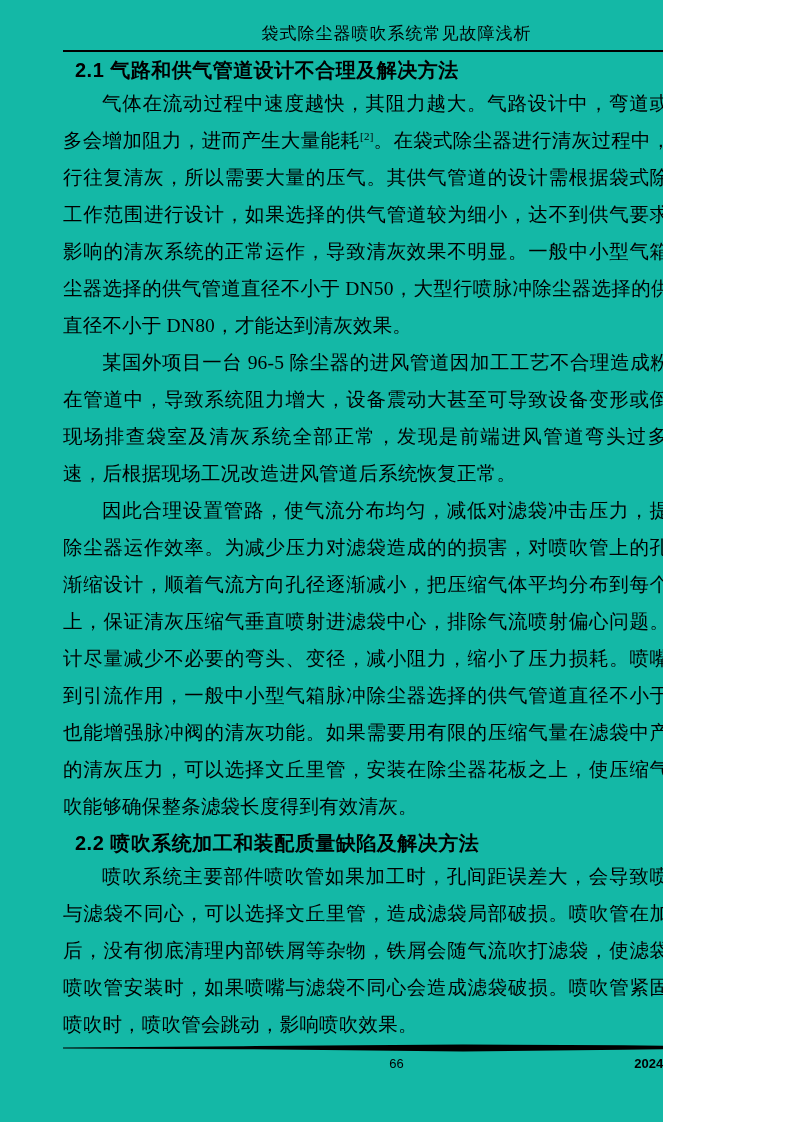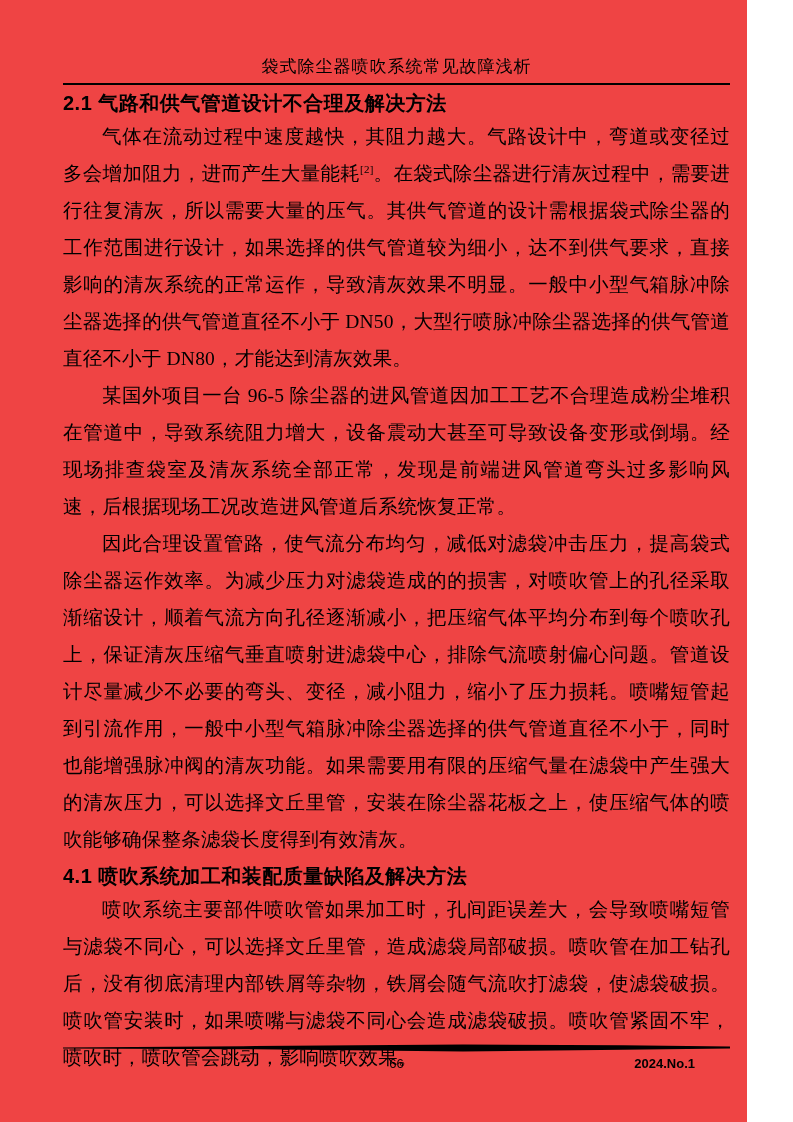--- a/index.html
+++ b/index.html
@@ -1,25 +1,25 @@
 <!DOCTYPE html>
 <html lang="zh"><head>
 <meta charset="utf-8">
 <style>
   html, body { margin: 0; padding: 0; background: #ffffff; }
   .page {
     position: relative;
-    width: 747px;
+    width: 663px;
     height: 1122px;
-    background: #ef4444;
+    background: #14b8a6;
     color: #000000;
     font-family: "Liberation Serif", "DejaVu Serif", serif;
     overflow: hidden;
     box-sizing: border-box;
-    padding-top: 55px;
+    padding-top: 22px;
   }
   .content {
     margin: 0 63px;
     width: 667px;
   }
   .header-title {
     text-align: center;
     font-size: 17px;
     line-height: 24px;
     height: 24px;
@@ -28,21 +28,21 @@
   }
   .header-rule {
     border-bottom: 2px solid #000000;
     margin-top: 4px;
   }
   .section-heading {
     font-family: "Liberation Sans", "DejaVu Sans", sans-serif;
     font-weight: bold;
     font-size: 20px;
     line-height: 30px;
-    margin: 3px 0 0 0;
+    margin: 3px 0 0 12px;
     letter-spacing: 0.5px;
   }
   .section-heading.second { line-height: 30px; }
   .body-para {
     font-size: 19.5px;
     line-height: 37px;
     text-align: justify;
     text-justify: inter-character;
     text-indent: 2em;
     margin: 0;
@@ -88,21 +88,21 @@
     <div class="header-rule"></div>
 
     <h2 class="section-heading">2.1 气路和供气管道设计不合理及解决方法</h2>
 
     <p class="body-para"><span>气体在流动过程中速度越快，其阻力越大。气路设计中，弯道或变径过多会增加阻力，进而产生大量能耗</span><sup>[2]</sup><span>。在袋式除尘器进行清灰过程中，需要进行往复清灰，所以需要大量的压气。其供气管道的设计需根据袋式除尘器的工作范围进行设计，如果选择的供气管道较为细小，达不到供气要求，直接影响的清灰系统的正常运作，导致清灰效果不明显。一般中小型气箱脉冲除尘器选择的供气管道直径不小于 DN50，大型行喷脉冲除尘器选择的供气管道直径不小于 DN80，才能达到清灰效果。</span></p>
 
     <p class="body-para">某国外项目一台 96-5 除尘器的进风管道因加工工艺不合理造成粉尘堆积在管道中，导致系统阻力增大，设备震动大甚至可导致设备变形或倒塌。经现场排查袋室及清灰系统全部正常，发现是前端进风管道弯头过多影响风速，后根据现场工况改造进风管道后系统恢复正常。</p>
 
     <p class="body-para">因此合理设置管路，使气流分布均匀，减低对滤袋冲击压力，提高袋式除尘器运作效率。为减少压力对滤袋造成的的损害，对喷吹管上的孔径采取渐缩设计，顺着气流方向孔径逐渐减小，把压缩气体平均分布到每个喷吹孔上，保证清灰压缩气垂直喷射进滤袋中心，排除气流喷射偏心问题。管道设计尽量减少不必要的弯头、变径，减小阻力，缩小了压力损耗。喷嘴短管起到引流作用，一般中小型气箱脉冲除尘器选择的供气管道直径不小于，同时也能增强脉冲阀的清灰功能。如果需要用有限的压缩气量在滤袋中产生强大的清灰压力，可以选择文丘里管，安装在除尘器花板之上，使压缩气体的喷吹能够确保整条滤袋长度得到有效清灰。</p>
 
-    <h2 class="section-heading second">4.1 喷吹系统加工和装配质量缺陷及解决方法</h2>
+    <h2 class="section-heading second">2.2 喷吹系统加工和装配质量缺陷及解决方法</h2>
 
     <p class="body-para">喷吹系统主要部件喷吹管如果加工时，孔间距误差大，会导致喷嘴短管与滤袋不同心，可以选择文丘里管，造成滤袋局部破损。喷吹管在加工钻孔后，没有彻底清理内部铁屑等杂物，铁屑会随气流吹打滤袋，使滤袋破损。喷吹管安装时，如果喷嘴与滤袋不同心会造成滤袋破损。喷吹管紧固不牢，喷吹时，喷吹管会跳动，影响喷吹效果。</p>
 
   </div>
 
   <div class="footer">
     <svg class="footer-rule-svg" viewBox="0 0 667 9" preserveAspectRatio="none">
       <polygon fill="#000000" points="0,3.6 180,2.2 400,0.4 560,1.2 667,2.4 667,4.4 560,5.8 400,7.4 180,5.2 0,4.6"></polygon>
     </svg>
     <div class="footer-meta">

